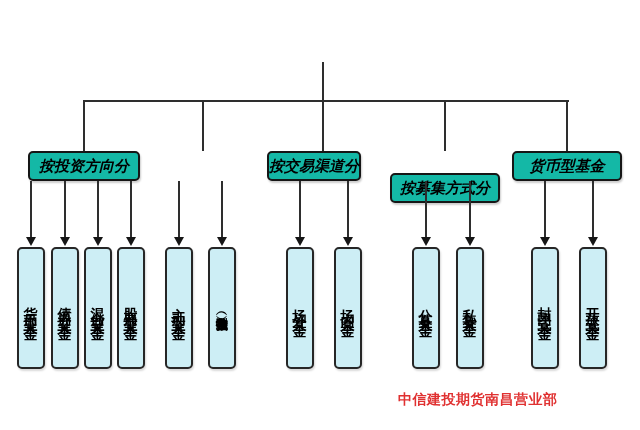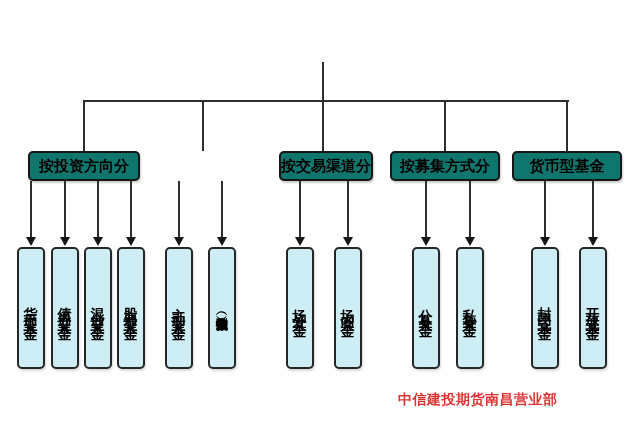--- a/index.html
+++ b/index.html
@@ -15,24 +15,25 @@
     background:#3d3d3d;border-radius:5px;
     display:flex;align-items:center;justify-content:center;
     color:#ffffff;font-size:17px;font-weight:bold;letter-spacing:2px;
     box-shadow:1px 2px 3px rgba(0,0,0,0.25);
   }
   .line{position:absolute;background:#2e2e2e;}
   .line.v{width:2px;}
   .line.h{height:2px;}
   .cat-box{
     position:absolute;top:151px;height:30px;box-sizing:border-box;
-    background:#0f766e;border:2px solid #161616;border-radius:5px;
+    background:#14b8a6;border:2px solid #161616;border-radius:5px;
     display:flex;align-items:center;justify-content:center;
     font-size:15px;font-weight:bold;color:#000000;
     box-shadow:1px 2px 2px rgba(0,0,0,0.2);
+    font-style:italic;
   }
   .arrow-line{position:absolute;top:181px;height:57px;width:2px;background:#2e2e2e;}
   .arrow-head{
     position:absolute;top:237px;width:0;height:0;
     border-left:5px solid transparent;border-right:5px solid transparent;
     border-top:9px solid #161616;
   }
   .leaf-box{
     position:absolute;top:247px;width:28px;height:122px;box-sizing:border-box;
     background:#cdeef5;border:2px solid #262626;border-radius:5px;
@@ -61,24 +62,24 @@
   <div class="line h" style="left:84px;top:100px;width:485px;"></div>
   <div class="line v" style="left:83px;top:100px;height:51px;"></div>
   <div class="line v" style="left:202px;top:100px;height:51px;"></div>
   <div class="line v" style="left:322px;top:100px;height:51px;"></div>
   <div class="line v" style="left:444px;top:100px;height:51px;"></div>
   <div class="line v" style="left:566px;top:100px;height:51px;"></div>
 
   <div class="cat-box" style="left:28px;width:112px;">
     <span>按投资方向分</span>
   </div>
-  <div class="cat-box" style="left:279px;width:94px;">
+  <div class="cat-box" style="left:267px;width:94px;">
     <span>按交易渠道分</span>
   </div>
-  <div class="cat-box" style="left:390px;width:110px;">
+  <div class="cat-box" style="left:390px;width:110px;margin-top:22px;">
     <span>按募集方式分</span>
   </div>
   <div class="cat-box" style="left:512px;width:110px;">
     <span>货币型基金</span>
   </div>
 
   <div class="arrow-line" style="left:30px;"></div>
   <div class="arrow-head" style="left:26px;"></div>
   <div class="arrow-line" style="left:64px;"></div>
   <div class="arrow-head" style="left:60px;"></div>

